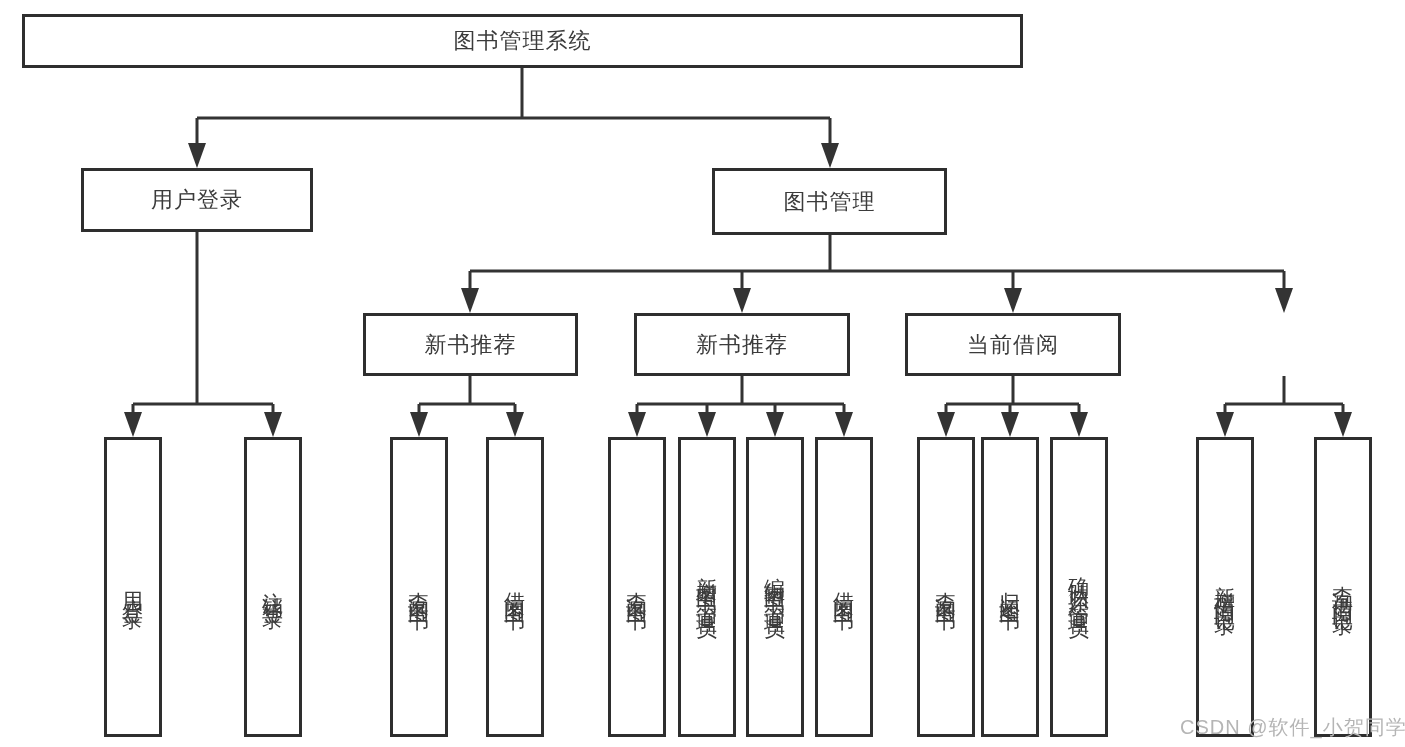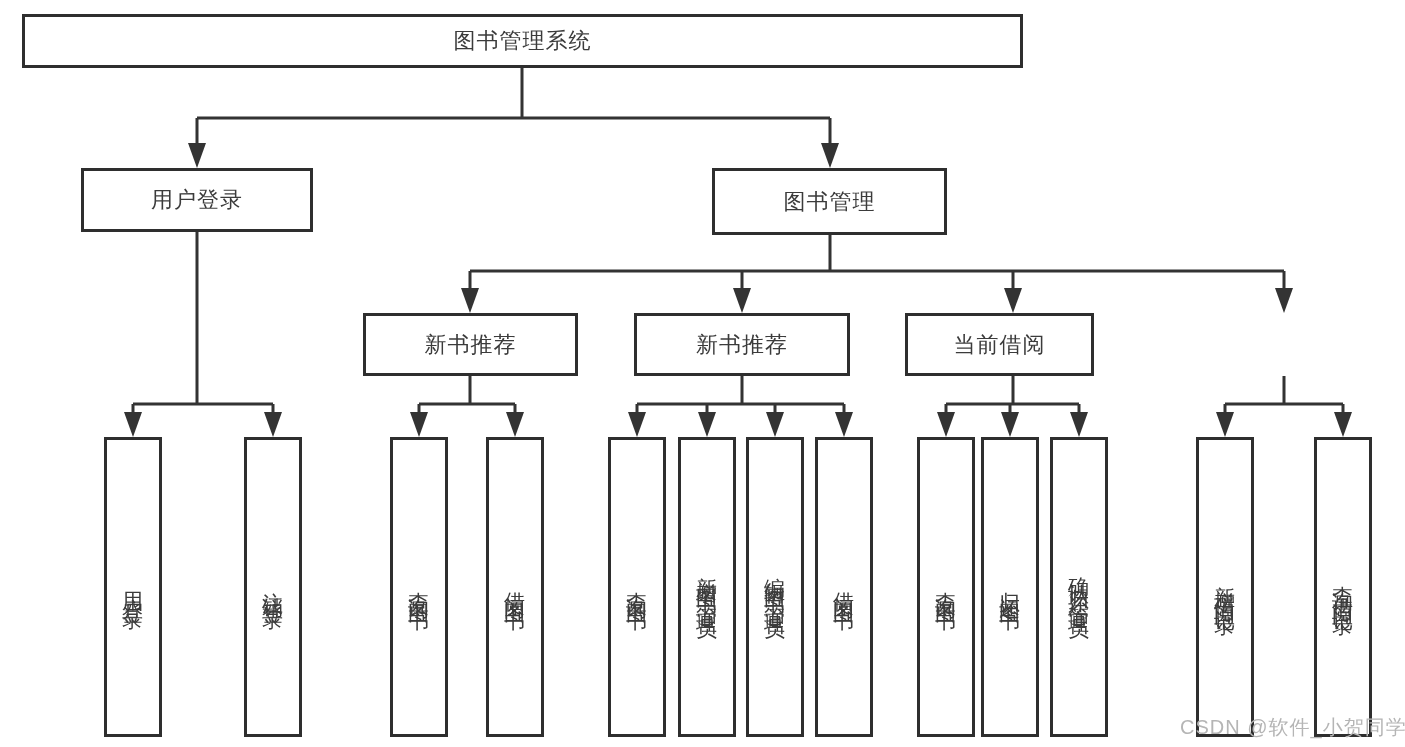--- a/index.html
+++ b/index.html
@@ -39,21 +39,21 @@
     white-space:nowrap;
   }
   
   .b-root{left:22px;top:14px;width:1001px;height:54px;}
   
   .b-login{left:81px;top:168px;width:232px;height:64px;}
   .b-mgmt{left:712px;top:168px;width:235px;height:67px;}
   
   .b-rec{left:363px;top:313px;width:215px;height:63px;}
   .b-borrow{left:634px;top:313px;width:216px;height:63px;}
-  .b-current{left:905px;top:313px;width:189px;height:63px;}
+  .b-current{left:905px;top:313px;width:216px;height:63px;}
   .b-records{left:1176px;top:313px;width:216px;height:63px;}
   
   .leaf{top:437px;width:58px;height:300px;}
   .b-l-login{left:104px;}
   .b-l-logout{left:244px;}
   .b-l-rec-q{left:390px;}
   .b-l-rec-b{left:486px;}
   .b-l-bb-q{left:608px;}
   .b-l-bb-a{left:678px;}
   .b-l-bb-e{left:746px;}

